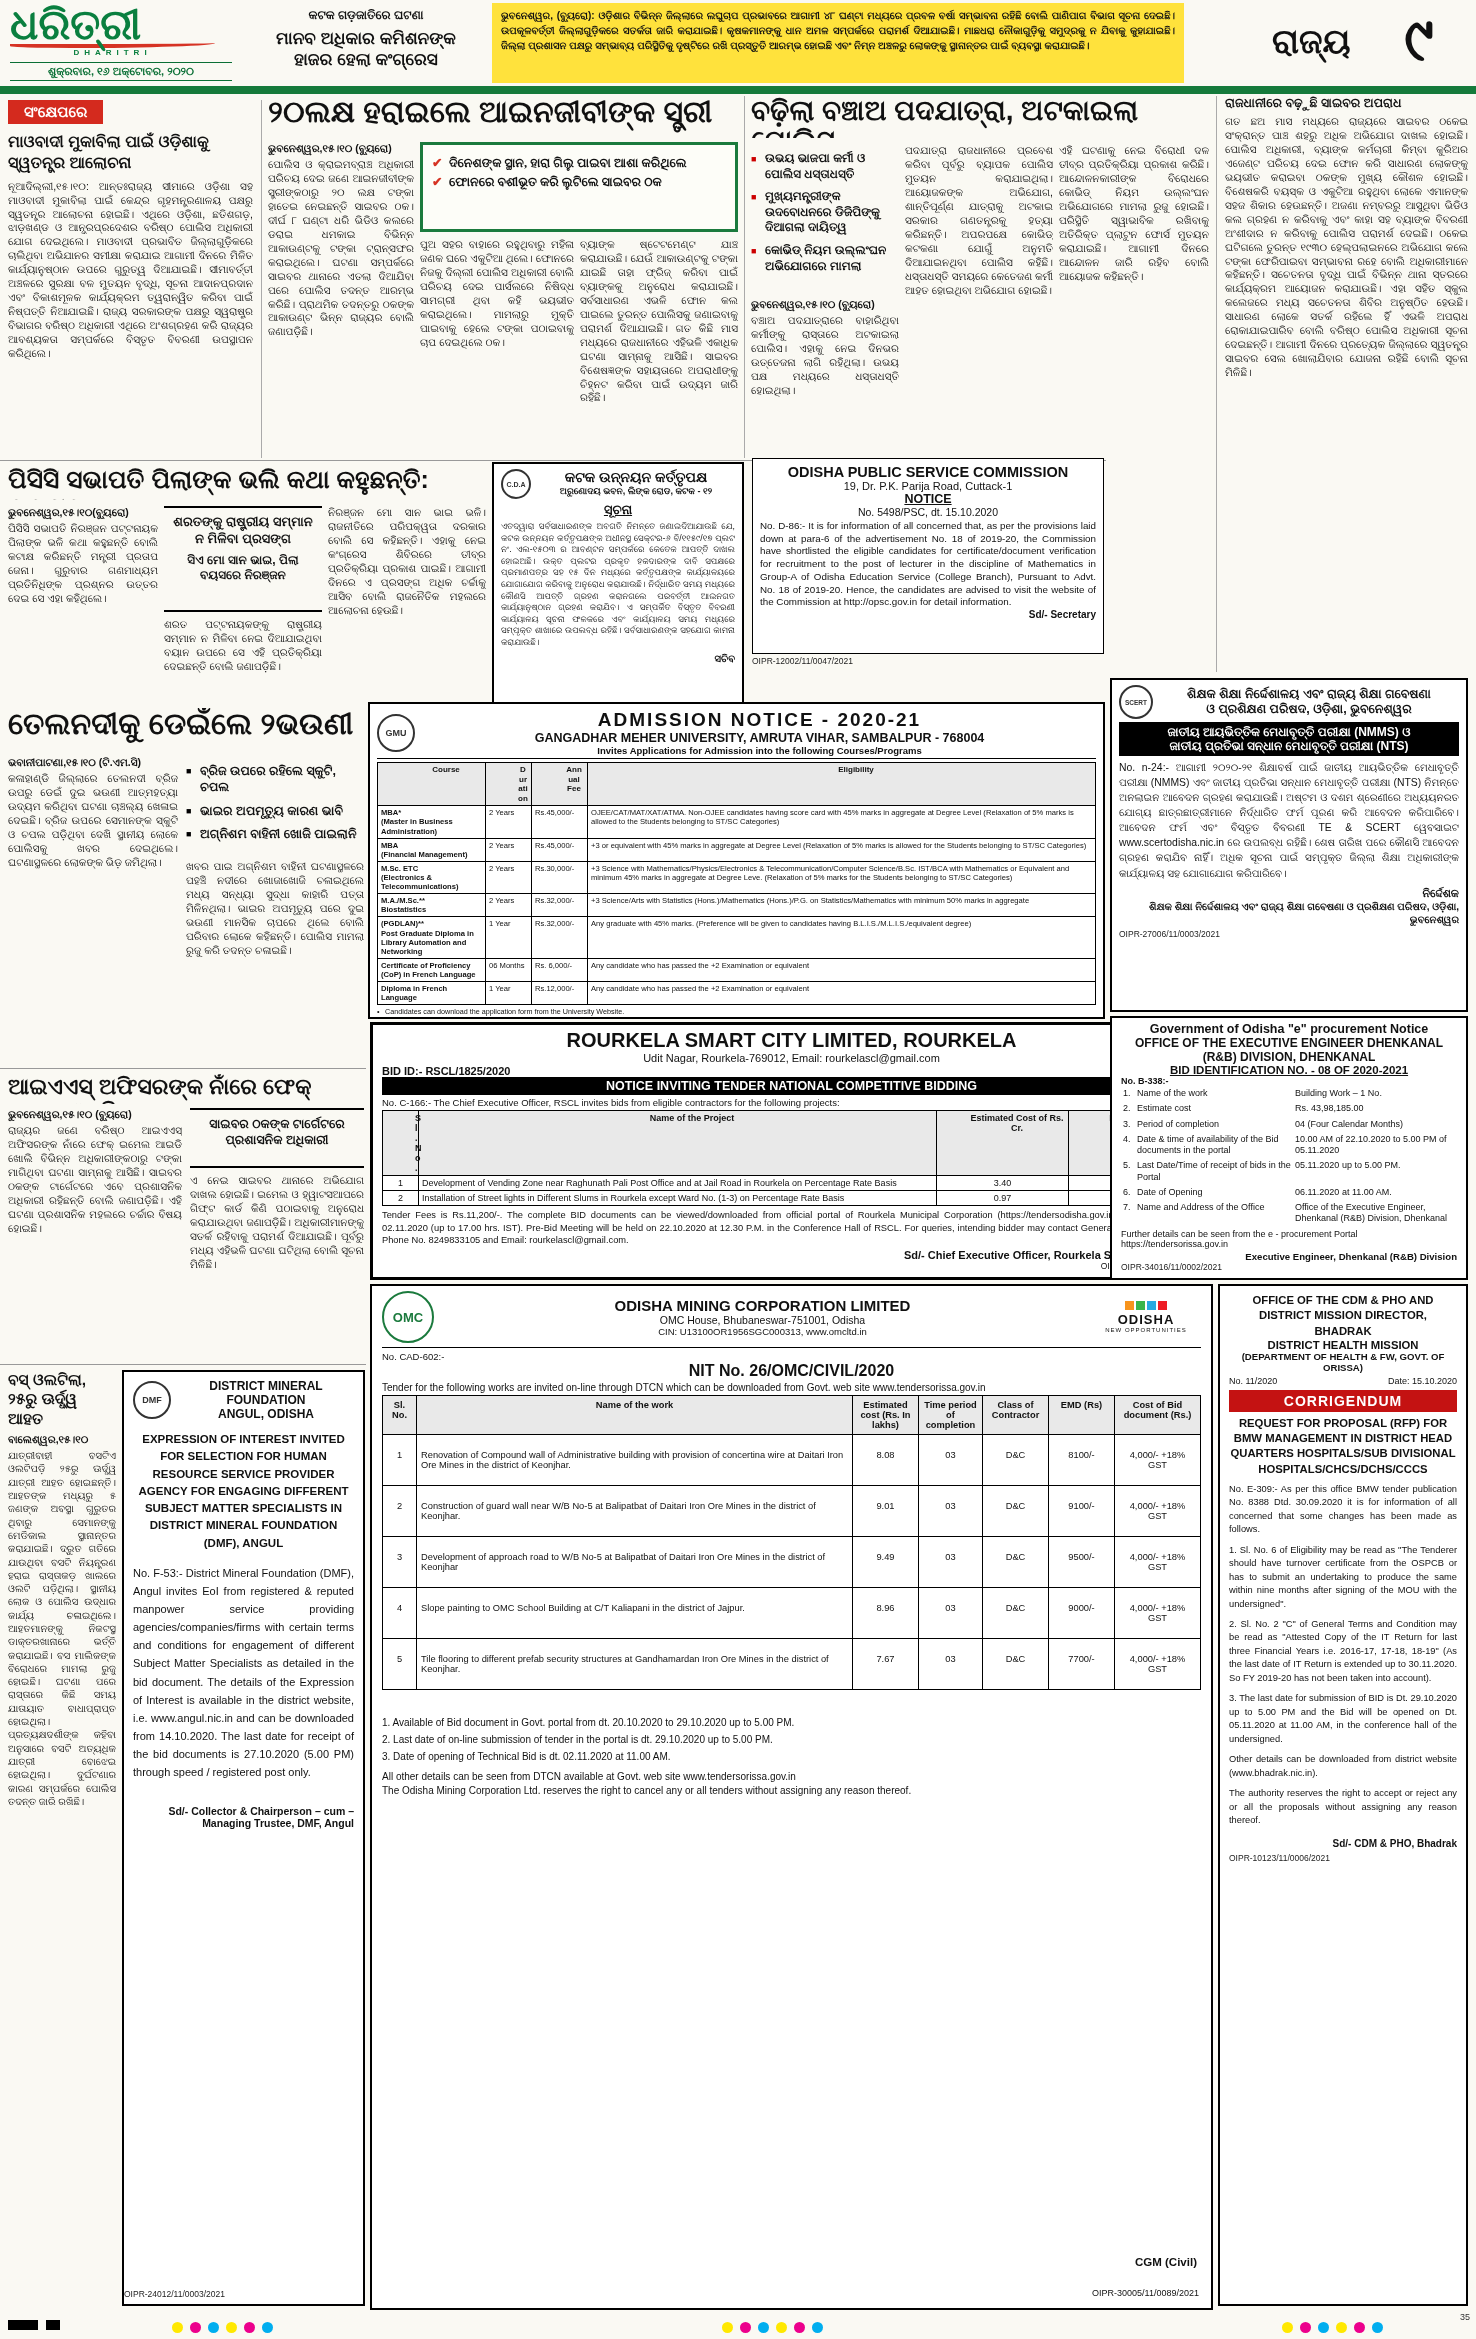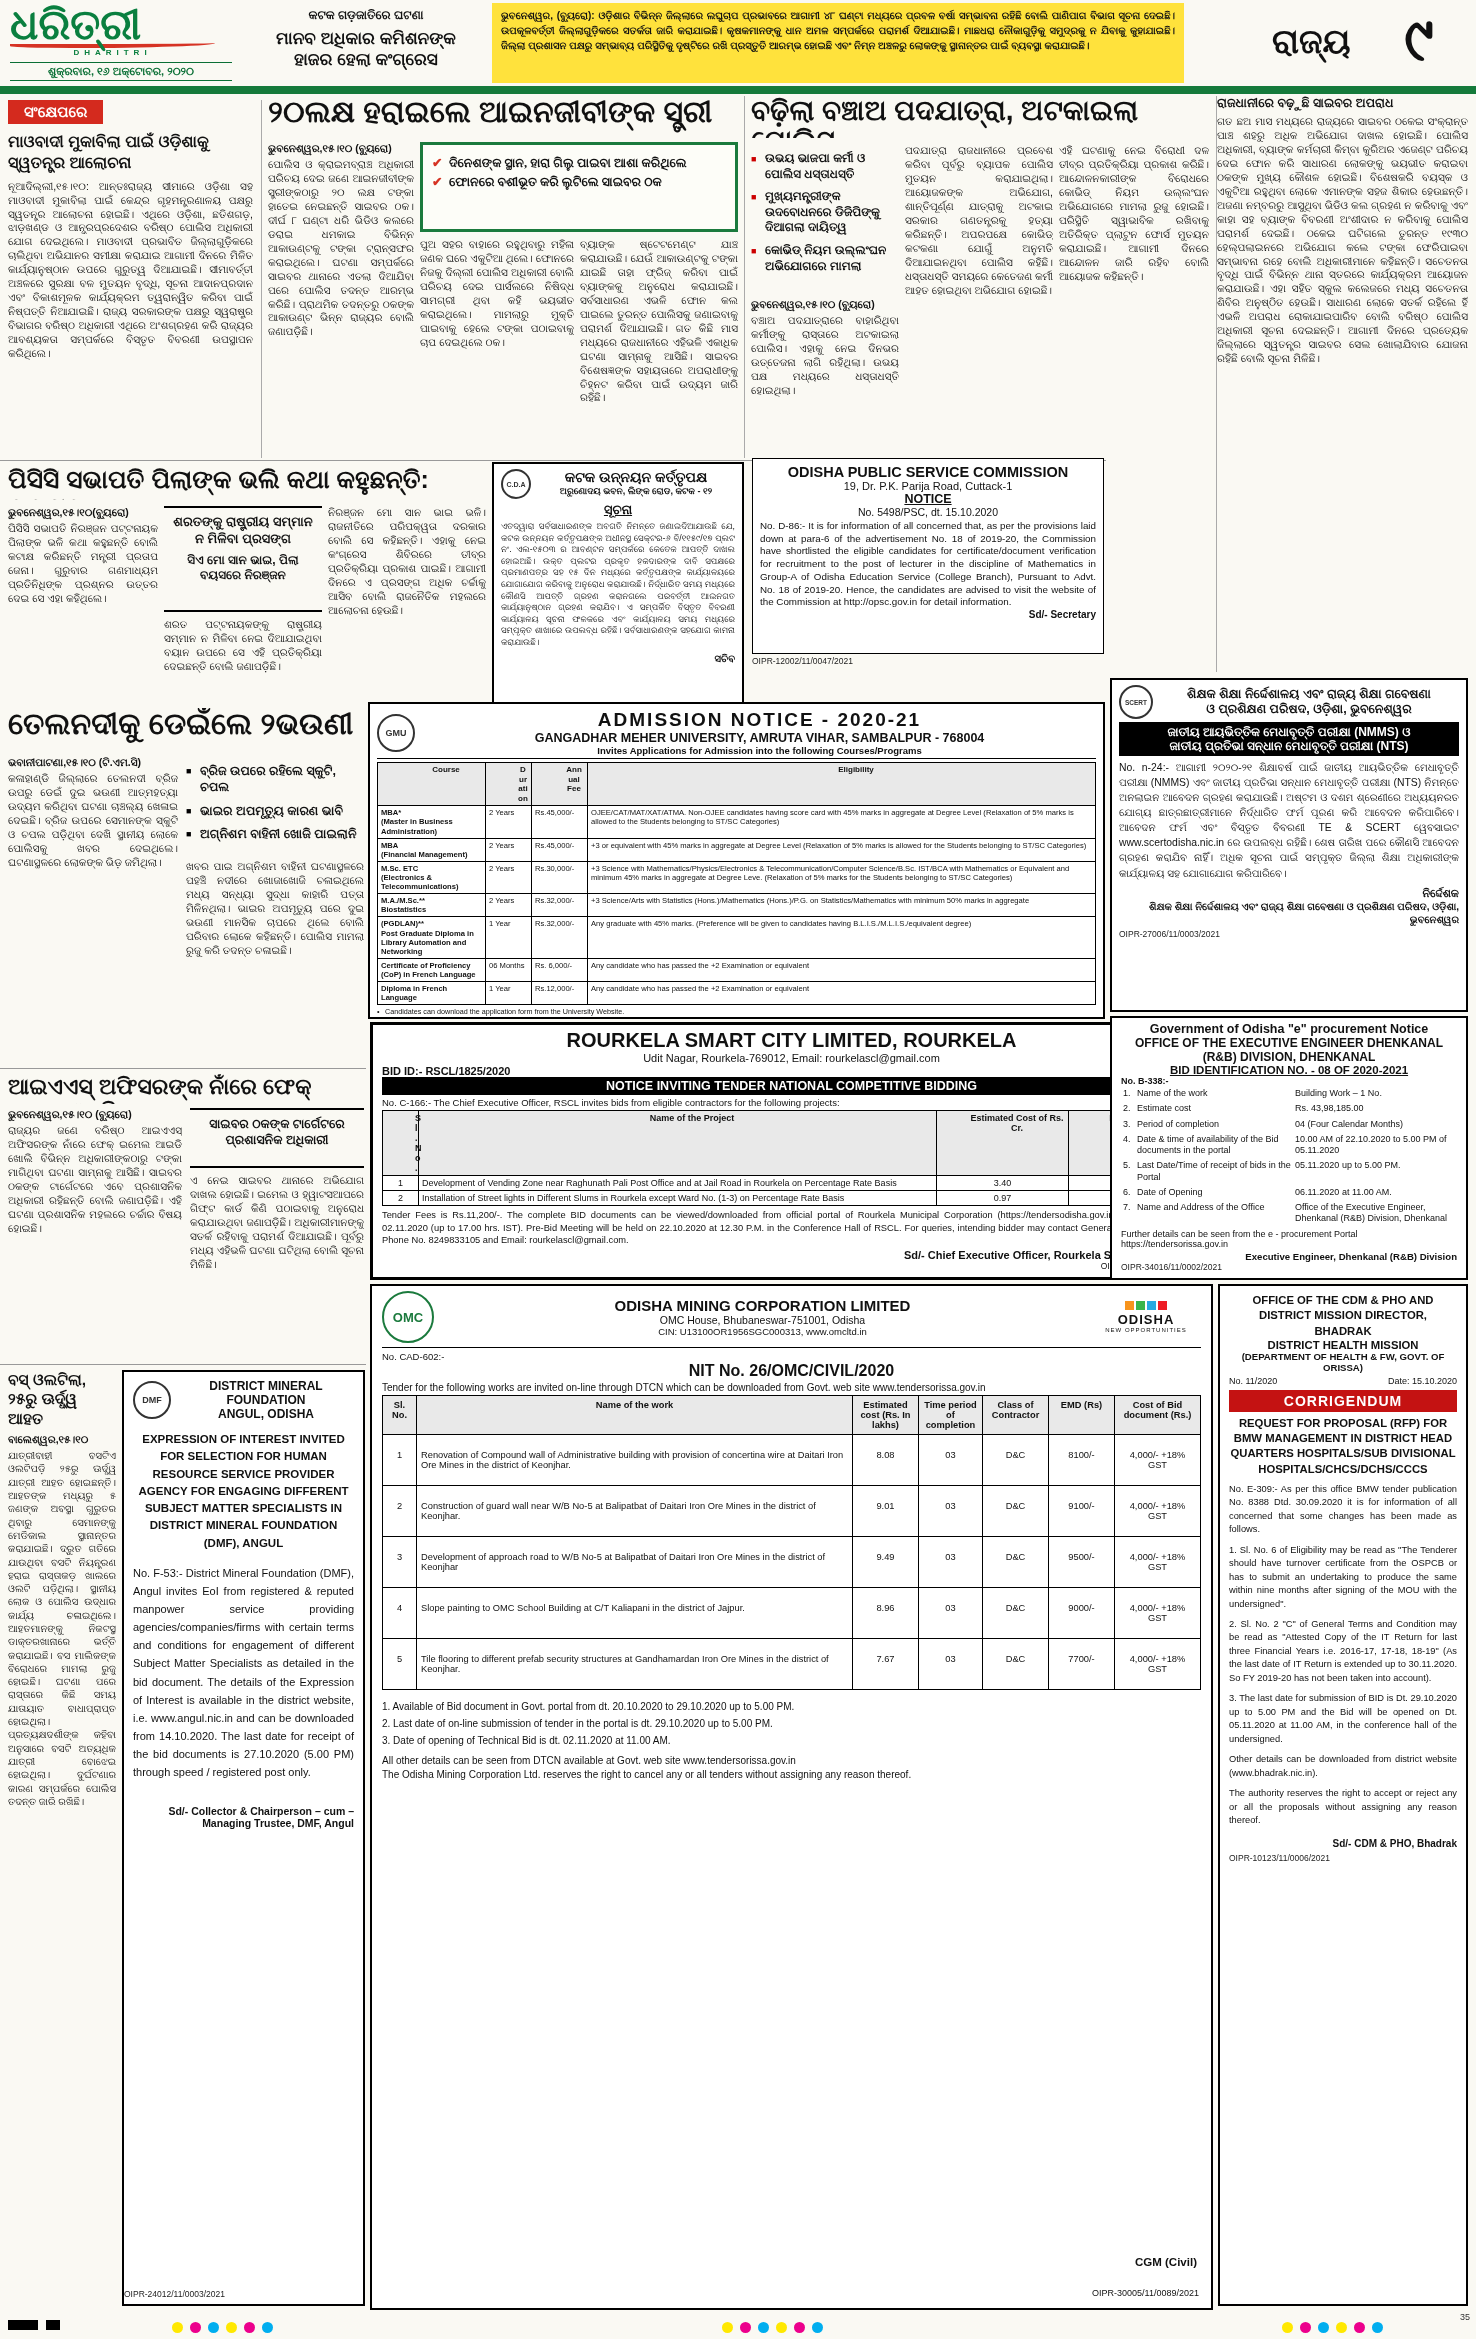--- a/index.html
+++ b/index.html
@@ -121,21 +121,21 @@
         <div class="item">କୋଭିଡ୍ ନିୟମ ଉଲ୍ଲଂଘନ ଅଭିଯୋଗରେ ମାମଲା</div>
       </div>
     <div class="abs clip" style="left:6px;top:202px;width:148px;height:158px">
       <div class="byline">ଭୁବନେଶ୍ୱର,୧୫।୧୦ (ବ୍ୟୁରୋ)</div>
       <div class="odia-body">ବଞ୍ଚାଅ ପଦଯାତ୍ରାରେ ବାହାରିଥିବା କର୍ମୀଙ୍କୁ ରାସ୍ତାରେ ଅଟକାଇଲା ପୋଲିସ। ଏହାକୁ ନେଇ ଦିନଭର ଉତ୍ତେଜନା ଲାଗି ରହିଥିଲା। ଉଭୟ ପକ୍ଷ ମଧ୍ୟରେ ଧସ୍ତାଧସ୍ତି ହୋଇଥିଲା।</div>
     </div>
     <div class="abs odia-body clip" style="left:160px;top:48px;width:148px;height:312px">ପଦଯାତ୍ରା ରାଜଧାନୀରେ ପ୍ରବେଶ କରିବା ପୂର୍ବରୁ ବ୍ୟାପକ ପୋଲିସ ମୁତୟନ କରାଯାଇଥିଲା। ଆୟୋଜକଙ୍କ ଅଭିଯୋଗ, ଶାନ୍ତିପୂର୍ଣ୍ଣ ଯାତ୍ରାକୁ ଅଟକାଇ ସରକାର ଗଣତନ୍ତ୍ରକୁ ହତ୍ୟା କରିଛନ୍ତି। ଅପରପକ୍ଷେ କୋଭିଡ୍ କଟକଣା ଯୋଗୁଁ ଅନୁମତି ଦିଆଯାଇନଥିବା ପୋଲିସ କହିଛି। ଧସ୍ତାଧସ୍ତି ସମୟରେ କେତେଜଣ କର୍ମୀ ଆହତ ହୋଇଥିବା ଅଭିଯୋଗ ହୋଇଛି।</div>
     <div class="abs odia-body clip" style="left:314px;top:48px;width:150px;height:312px">ଏହି ଘଟଣାକୁ ନେଇ ବିରୋଧୀ ଦଳ ତୀବ୍ର ପ୍ରତିକ୍ରିୟା ପ୍ରକାଶ କରିଛି। ଆନ୍ଦୋଳନକାରୀଙ୍କ ବିରୋଧରେ କୋଭିଡ୍ ନିୟମ ଉଲ୍ଲଂଘନ ଅଭିଯୋଗରେ ମାମଲା ରୁଜୁ ହୋଇଛି। ପରିସ୍ଥିତି ସ୍ୱାଭାବିକ ରଖିବାକୁ ଅତିରିକ୍ତ ପ୍ଲାଟୁନ ଫୋର୍ସ ମୁତୟନ କରାଯାଇଛି। ଆଗାମୀ ଦିନରେ ଆନ୍ଦୋଳନ ଜାରି ରହିବ ବୋଲି ଆୟୋଜକ କହିଛନ୍ତି।</div>
   </div>
 
-  <div class="abs vrule-l clip" style="left:1216px;top:96px;width:252px;height:576px;">
+  <div class="abs vrule-l clip" style="left:1216px;top:96px;width:252px;height:576px;padding-left:8px">
     <div style="font-size:12.5px;font-weight:bold;margin-bottom:4px">ରାଜଧାନୀରେ ବଢ଼ୁଛି ସାଇବର ଅପରାଧ</div>
     <div class="odia-body">ଗତ ଛଅ ମାସ ମଧ୍ୟରେ ରାଜ୍ୟରେ ସାଇବର ଠକେଇ ସଂକ୍ରାନ୍ତ ପାଞ୍ଚ ଶହରୁ ଅଧିକ ଅଭିଯୋଗ ଦାଖଲ ହୋଇଛି। ପୋଲିସ ଅଧିକାରୀ, ବ୍ୟାଙ୍କ କର୍ମଚାରୀ କିମ୍ବା କୁରିଅର ଏଜେଣ୍ଟ ପରିଚୟ ଦେଇ ଫୋନ କରି ସାଧାରଣ ଲୋକଙ୍କୁ ଭୟଭୀତ କରାଇବା ଠକଙ୍କ ମୁଖ୍ୟ କୌଶଳ ହୋଇଛି। ବିଶେଷକରି ବୟସ୍କ ଓ ଏକୁଟିଆ ରହୁଥିବା ଲୋକେ ଏମାନଙ୍କ ସହଜ ଶିକାର ହେଉଛନ୍ତି। ଅଜଣା ନମ୍ବରରୁ ଆସୁଥିବା ଭିଡିଓ କଲ ଗ୍ରହଣ ନ କରିବାକୁ ଏବଂ କାହା ସହ ବ୍ୟାଙ୍କ ବିବରଣୀ ଅଂଶୀଦାର ନ କରିବାକୁ ପୋଲିସ ପରାମର୍ଶ ଦେଇଛି। ଠକେଇ ଘଟିଗଲେ ତୁରନ୍ତ ୧୯୩୦ ହେଲ୍ପଲାଇନରେ ଅଭିଯୋଗ କଲେ ଟଙ୍କା ଫେରିପାଇବା ସମ୍ଭାବନା ରହେ ବୋଲି ଅଧିକାରୀମାନେ କହିଛନ୍ତି। ସଚେତନତା ବୃଦ୍ଧି ପାଇଁ ବିଭିନ୍ନ ଥାନା ସ୍ତରରେ କାର୍ଯ୍ୟକ୍ରମ ଆୟୋଜନ କରାଯାଉଛି। ଏହା ସହିତ ସ୍କୁଲ କଲେଜରେ ମଧ୍ୟ ସଚେତନତା ଶିବିର ଅନୁଷ୍ଠିତ ହେଉଛି। ସାଧାରଣ ଲୋକେ ସତର୍କ ରହିଲେ ହିଁ ଏଭଳି ଅପରାଧ ରୋକାଯାଇପାରିବ ବୋଲି ବରିଷ୍ଠ ପୋଲିସ ଅଧିକାରୀ ସୂଚନା ଦେଇଛନ୍ତି। ଆଗାମୀ ଦିନରେ ପ୍ରତ୍ୟେକ ଜିଲ୍ଲାରେ ସ୍ୱତନ୍ତ୍ର ସାଇବର ସେଲ ଖୋଲାଯିବାର ଯୋଜନା ରହିଛି ବୋଲି ସୂଚନା ମିଳିଛି।</div>
   </div>
 
   <div class="abs hr" style="left:0;top:460px;width:1106px"></div>
 
   <div class="abs" style="left:8px;top:466px;width:478px;height:238px">
     <div class="headline-lg clip" style="height:34px">ପିସିସି ସଭାପତି ପିଲାଙ୍କ ଭଲି କଥା କହୁଛନ୍ତି: ପ୍ରତାପ</div>
     <div class="abs clip" style="left:0;top:40px;width:150px;height:196px">
       <div class="byline">ଭୁବନେଶ୍ୱର,୧୫।୧୦(ବ୍ୟୁରୋ)</div>
@@ -452,21 +452,21 @@
             <td class="num">5</td>
             <td>Tile flooring to different prefab security structures at Gandhamardan Iron Ore Mines in the district of Keonjhar.</td>
             <td class="num">7.67</td>
             <td class="num">03</td>
             <td class="num">D&amp;C</td>
             <td class="num">7700/-</td>
             <td class="num">4,000/- +18% GST</td>
           </tr>
         </tbody>
     </table>
-    <div style="margin-top:8px">
+    <div style="margin-top:24px">
         <div class="omc-note" style="font-size: 10px; line-height: 1.7;">1.  Available of Bid document in Govt. portal from dt. 20.10.2020 to 29.10.2020 up to 5.00 PM.</div>
         <div class="omc-note" style="font-size: 10px; line-height: 1.7;">2.  Last date of on-line submission of tender in the portal is dt. 29.10.2020 up to 5.00 PM.</div>
         <div class="omc-note" style="font-size: 10px; line-height: 1.7;">3.  Date of opening of Technical Bid is dt. 02.11.2020 at 11.00 AM.</div>
       </div>
     <div style="font-size:10px;margin-top:6px">All other details can be seen from DTCN available at Govt. web site www.tendersorissa.gov.in</div>
     <div style="font-size:10px;margin-top:3px">The Odisha Mining Corporation Ltd. reserves the right to cancel any or all tenders without assigning any reason thereof.</div>
     <div class="abs rt b" style="right:14px;bottom:40px;font-size:11.5px">CGM (Civil)</div>
     <div class="abs rt" style="right:12px;bottom:10px;font-size:9px">OIPR-30005/11/0089/2021</div>
   </div>
 

